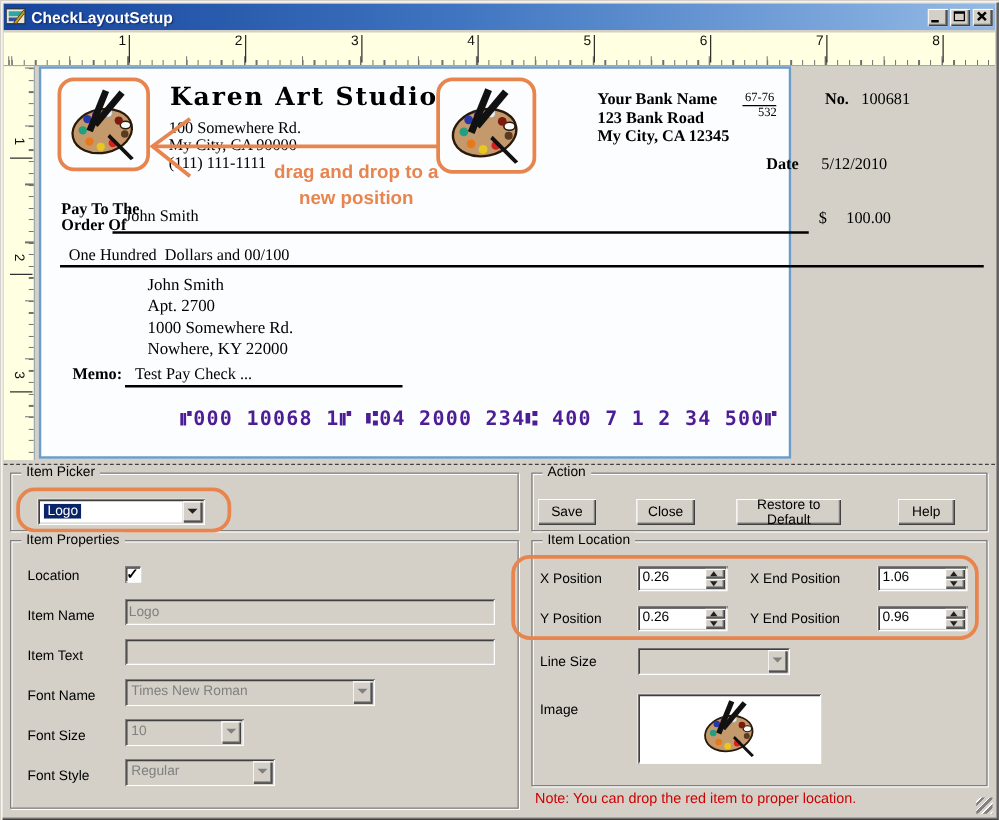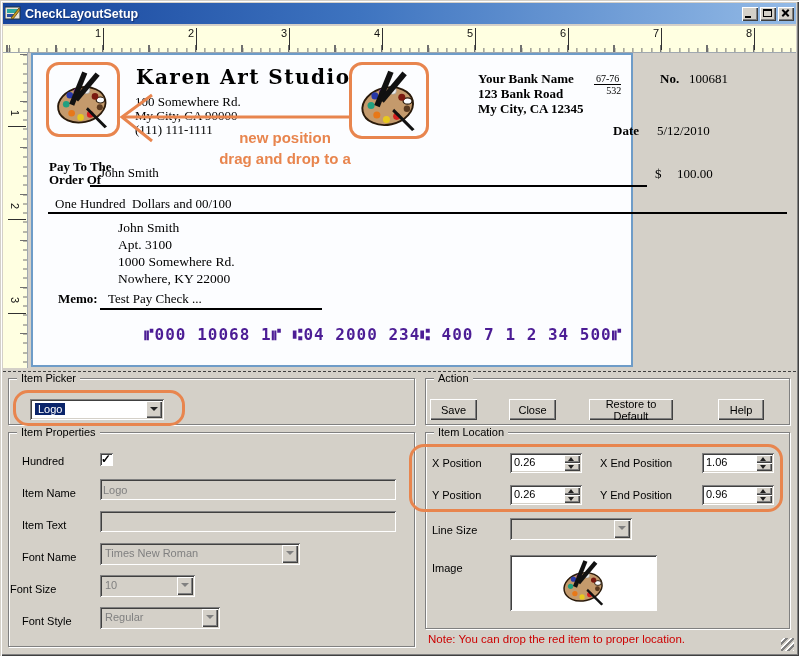--- a/index.html
+++ b/index.html
@@ -219,37 +219,37 @@
     </div>
     <div class="abs" style="left:67px;top:110px">John Smith</div>
     <div class="uline" style="left:57px;top:130px;width:557px"></div>
     <div class="abs" style="left:622px;top:111px">$</div>
     <div class="abs" style="left:644px;top:111px">100.00</div>
 
     <div class="abs" style="left:22px;top:141px;white-space:pre">One Hundred  Dollars and 00/100</div>
     <div class="uline" style="left:15px;top:157px;width:739px"></div>
 
     <div class="abs" style="left:85px;top:165px;font-size:13.5px">John Smith</div>
-    <div class="abs" style="left:85px;top:182px;font-size:13.5px">Apt. 3100</div>
+    <div class="abs" style="left:85px;top:182px;font-size:13.5px">Apt. 2700</div>
     <div class="abs" style="left:85px;top:199px;font-size:13.5px">1000 Somewhere Rd.</div>
     <div class="abs" style="left:85px;top:216px;font-size:13.5px">Nowhere, KY 22000</div>
 
     <div class="abs serifb" style="left:25px;top:236px">Memo:</div>
     <div class="abs" style="left:75px;top:236px">Test Pay Check ...</div>
     <div class="uline" style="left:67px;top:253px;width:222px"></div>
 
     <div class="abs micr" style="left:111px;top:270px">⑈000 10068 1⑈ ⑆04 2000 234⑆ 400 7 1 2 34 500⑈</div>
 
     <svg class="annot-svg" width="754" height="310" viewBox="0 0 754 310">
       <polyline points="318,62 89,62" stroke="#E8854E" stroke-width="3" fill="none"></polyline>
       <polyline points="119,40 89,62 119,86" stroke="#E8854E" stroke-width="3" fill="none"></polyline>
     </svg>
     <div class="drag-hint">
+      <div>drag and drop to a</div>
       <div>new position</div>
-      <div>drag and drop to a</div>
     </div>
   </div>
 
   <div class="sep"></div>
 
   <div class="groupbox" style="left:8px;top:378px;width:407px;height:47px">
     <span class="grouplabel">Item Picker</span>
   </div>
   <div class="combo enabled sunken" style="left:30px;top:399px;width:134px;height:21px">
     <span class="val" style="color:#000"><span class="sel">Logo</span></span>
@@ -261,40 +261,40 @@
     <span class="grouplabel">Action</span>
   </div>
   <div class="btn" style="left:430px;top:399px;width:47px;height:21px">Save</div>
   <div class="btn" style="left:509px;top:399px;width:47px;height:21px">Close</div>
   <div class="btn" style="left:589px;top:399px;width:84px;height:21px">Restore to Default</div>
   <div class="btn" style="left:718px;top:399px;width:46px;height:21px">Help</div>
 
   <div class="groupbox" style="left:8px;top:432px;width:407px;height:215px">
     <span class="grouplabel">Item Properties</span>
   </div>
-  <span class="lbl" style="left:22px;top:455px">Hundred</span>
+  <span class="lbl" style="left:22px;top:455px">Location</span>
   <div class="checkbox" style="left:100px;top:453px"></div>
 
   <span class="lbl" style="left:22px;top:487px">Item Name</span>
   <div class="field sunken" style="left:100px;top:479px;width:296px;height:21px">
     <input readonly="" value="Logo" style="">
   </div>
 
   <span class="lbl" style="left:22px;top:519px">Item Text</span>
   <div class="field sunken" style="left:100px;top:511px;width:296px;height:21px">
     <input readonly="" value="" style="">
   </div>
 
   <span class="lbl" style="left:22px;top:551px">Font Name</span>
   <div class="combo sunken" style="left:100px;top:543px;width:200px;height:22px">
     <span class="val">Times New Roman</span>
     <div class="combo-btn"></div>
   </div>
 
-  <span class="lbl" style="left:10px;top:583px">Font Size</span>
+  <span class="lbl" style="left:22px;top:583px">Font Size</span>
   <div class="combo sunken" style="left:100px;top:575px;width:95px;height:22px">
     <span class="val">10</span>
     <div class="combo-btn"></div>
   </div>
 
   <span class="lbl" style="left:22px;top:615px">Font Style</span>
   <div class="combo sunken" style="left:100px;top:607px;width:120px;height:22px">
     <span class="val">Regular</span>
     <div class="combo-btn"></div>
   </div>

